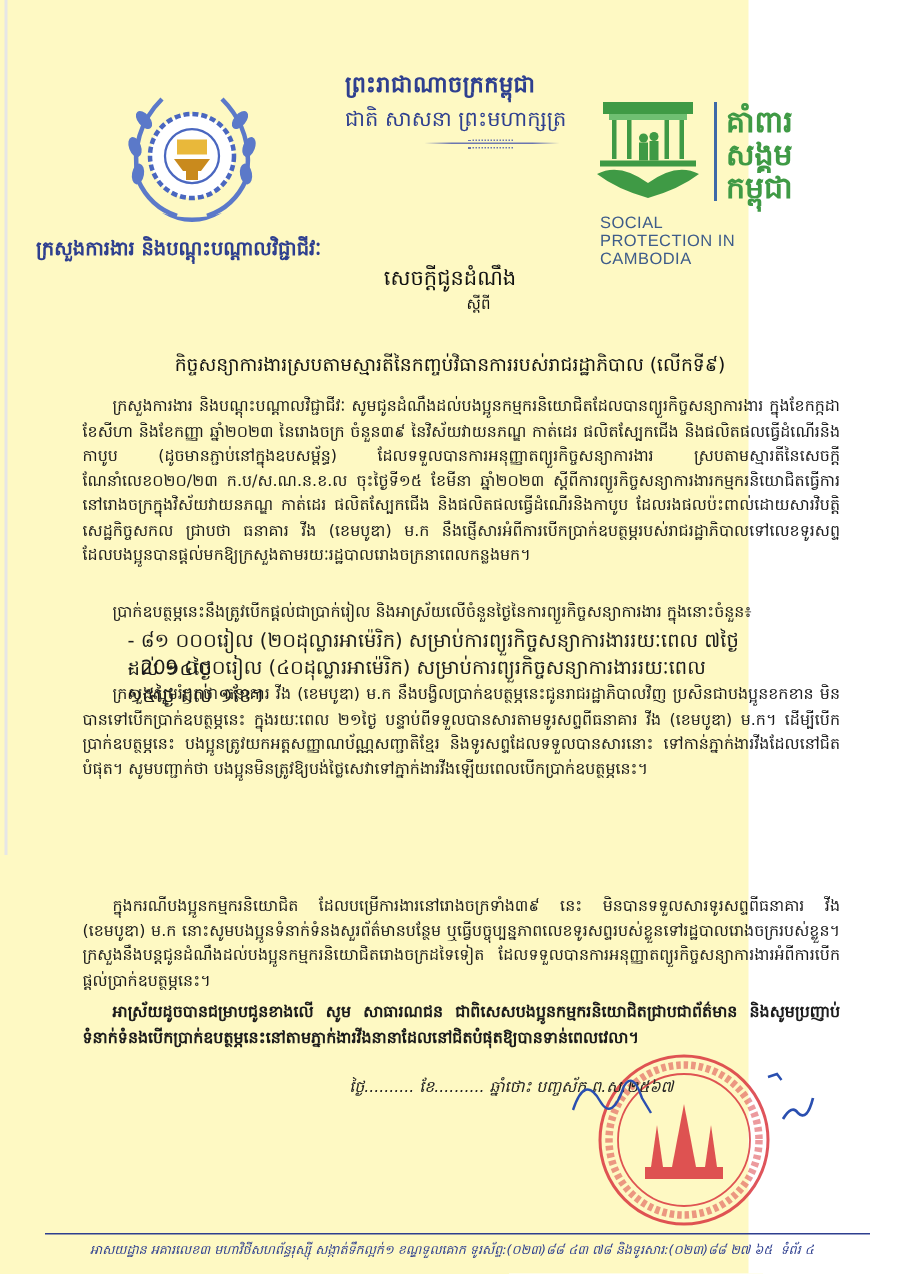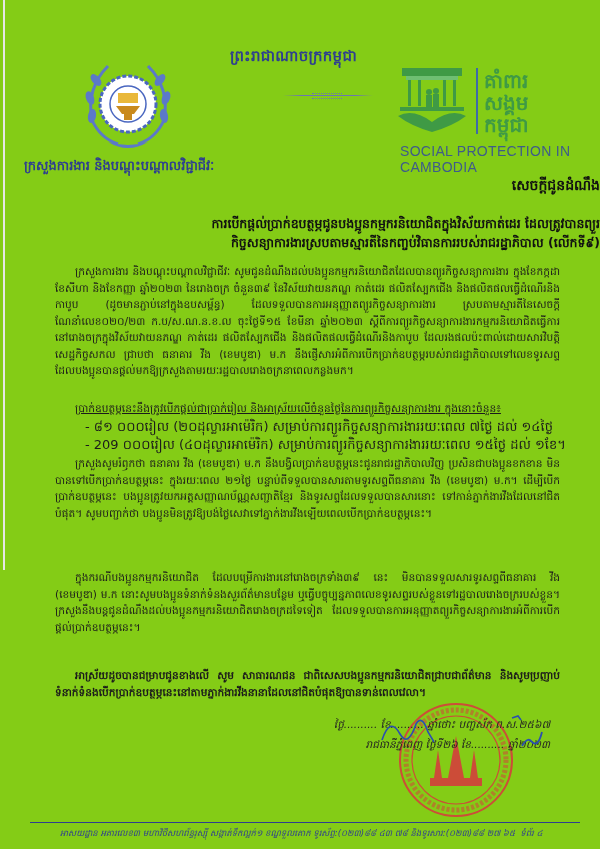--- a/index.html
+++ b/index.html
@@ -1,55 +1,55 @@
 <!DOCTYPE html>
 <html><head>
 <meta charset="utf-8">
 <style>
   html, body { margin: 0; padding: 0; background: #ffffff; }
   body { width: 600px; height: 849px; position: relative; overflow: hidden;
          font-family: "DejaVu Sans", sans-serif; color: #1a1a1a; }
-  .page { position: absolute; left: 0; top: 0; width: 600px; height: 849px; background: #84cc16; }
+  .page { position: absolute; left: 0; top: 0; width: 499px; height: 849px; background: #fef9c3; }
   .left-edge { position: absolute; left: 3px; top: 0; width: 2px; height: 570px; background: #e6e6e6; }
 
   
   .min-logo { position: absolute; left: 78px; top: 58px; width: 100px; height: 98px; }
 
   
   .kingdom { position: absolute; left: 230px; top: 46px; width: 220px; text-align: left;
              color: #2e3f8f; font-weight: bold; font-size: 15px; letter-spacing: 0.3px; }
   .motto { position: absolute; left: 230px; top: 70px; color: #2e3f8f; font-size: 14px; }
   .motto-rule { position: absolute; left: 283px; top: 95px; width: 90px; height: 1px;
                 background: linear-gradient(90deg, transparent, #6b76b0 20%, #6b76b0 80%, transparent); }
   .motto-orn { position: absolute; left: 312px; top: 93px; width: 30px; height: 4px;
                border-top: 1px dotted #6b76b0; border-bottom: 1px dotted #6b76b0; }
 
   
   .sp-logo { position: absolute; left: 398px; top: 64px; width: 165px; height: 88px; }
-  .sp-caption { position: absolute; left: 400px; top: 143px; color: #3e5c8a; font-size: 14px;
+  .sp-caption { position: absolute; left: 400px; top: 143px; color: #3e5c8a; font-size: 11px;
                 letter-spacing: 0.3px; font-family: "Liberation Sans", sans-serif; }
 
   .ministry { position: absolute; left: 24px; top: 157px; color: #2e3f8f; font-weight: bold; font-size: 13px; }
 
-  .doc-title { position: absolute; left: 0; width: 600px; text-align: right; font-weight: bold; color: #111; }
+  .doc-title { position: absolute; left: 0; width: 600px; text-align: center; font-weight: normal; color: #111; }
   .t1 { top: 176px; font-size: 14px; }
   .t2 { top: 196px; font-size: 10px; padding-left: 19px; }
   .t3 { top: 216px; font-size: 12.5px; }
   .t4 { top: 235px; font-size: 12.5px; }
 
   .para { position: absolute; left: 55px; width: 505px; font-size: 10.6px; line-height: 16.5px;
           color: #1b1b1b; text-align: justify; }
   .para .indent { display: inline-block; width: 20px; }
   .p1 { top: 263px; }
-  .p2 { top: 400px; text-decoration: underline; }
+  .p2 { top: 400px; }
   .bullet { position: absolute; left: 85px; font-size: 13px; color: #1b1b1b; }
   .b1 { top: 418px; }
   .b2 { top: 436px; }
   .p3 { top: 455px; }
-  .p4 { top: 569px; }
+  .p4 { top: 596px; }
   .p5 { top: 667px; font-weight: bold; }
 
   .sign-date { position: absolute; right: 50px; font-style: italic; font-size: 10.5px; color: #222; text-align: right; }
   .sd1 { top: 718px; }
   .sd2 { top: 738px; }
 
   .stamp { position: absolute; left: 396px; top: 700px; width: 120px; height: 120px; }
   .signature { position: absolute; left: 372px; top: 712px; width: 180px; height: 40px; }
 
   .footer-rule { position: absolute; left: 30px; top: 822px; width: 550px; height: 1px; background: #2e3f8f; }
@@ -77,20 +77,21 @@
       <path d="M30 84 Q50 96 70 84 Q50 90 30 84Z"></path>
     </g>
     <circle cx="50" cy="46" r="28" fill="#fff" stroke="#4a67c0" stroke-width="3" stroke-dasharray="4 2"></circle>
     <circle cx="50" cy="46" r="18" fill="#fff" stroke="#4a67c0" stroke-width="1.5"></circle>
     <rect x="40" y="35" width="20" height="10" fill="#e9b83a"></rect>
     <path d="M38 48 h24 l-6 8 h-12z" fill="#c98a1d"></path>
     <rect x="46" y="56" width="8" height="6" fill="#c98a1d"></rect>
   </svg>
 
   <div class="kingdom">ព្រះរាជាណាចក្រកម្ពុជា</div>
+  <div class="motto">ជាតិ សាសនា ព្រះមហាក្សត្រ</div>
   <div class="motto-rule"></div>
   <div class="motto-orn"></div>
 
   <svg class="sp-logo" viewBox="0 0 165 88">
     <g fill="#3f9a45">
       <rect x="4" y="4" width="60" height="8"></rect>
       <rect x="8" y="12" width="52" height="4" fill="#6fbf72"></rect>
       <rect x="10" y="16" width="3" height="26"></rect>
       <rect x="20" y="16" width="3" height="26"></rect>
       <rect x="45" y="16" width="3" height="26"></rect>
@@ -106,21 +107,20 @@
     <text x="86" y="24" font-size="20" font-weight="bold" fill="#3f9a45" font-family="DejaVu Sans, sans-serif">គាំពារ</text>
     <text x="86" y="46" font-size="20" font-weight="bold" fill="#3f9a45" font-family="DejaVu Sans, sans-serif">សង្គម</text>
     <text x="86" y="68" font-size="20" font-weight="bold" fill="#3f9a45" font-family="DejaVu Sans, sans-serif">កម្ពុជា</text>
   </svg>
   <div class="sp-caption">SOCIAL PROTECTION IN CAMBODIA</div>
 
   <div class="ministry">ក្រសួងការងារ និងបណ្តុះបណ្តាលវិជ្ជាជីវៈ</div>
 
   <div class="doc-title t1">សេចក្តីជូនដំណឹង</div>
   <div class="doc-title t2">ស្តីពី</div>
-  <div class="doc-title t3">ការបើកផ្តល់ប្រាក់ឧបត្ថម្ភជូនបងប្អូនកម្មករនិយោជិតក្នុងវិស័យកាត់ដេរ ដែលត្រូវបានព្យួរ</div>
   <div class="doc-title t4">កិច្ចសន្យាការងារស្របតាមស្មារតីនៃកញ្ចប់វិធានការរបស់រាជរដ្ឋាភិបាល (លើកទី៩)</div>
 
   <div class="para p1"><span class="indent"></span><span>ក្រសួងការងារ និងបណ្តុះបណ្តាលវិជ្ជាជីវៈ សូមជូនដំណឹងដល់បងប្អូនកម្មករនិយោជិតដែលបានព្យួរកិច្ចសន្យាការងារ ក្នុងខែកក្កដា ខែសីហា និងខែកញ្ញា ឆ្នាំ២០២៣ នៃរោងចក្រ ចំនួន៣៩ នៃវិស័យវាយនភណ្ឌ កាត់ដេរ ផលិតស្បែកជើង និងផលិតផលធ្វើដំណើរនិងកាបូប (ដូចមានភ្ជាប់នៅក្នុងឧបសម្ព័ន្ធ) ដែលទទួលបានការអនុញ្ញាតព្យួរកិច្ចសន្យាការងារ ស្របតាមស្មារតីនៃសេចក្តីណែនាំលេខ០២០/២៣ ក.ប/ស.ណ.ន.ខ.ល ចុះថ្ងៃទី១៥ ខែមីនា ឆ្នាំ២០២៣ ស្តីពីការព្យួរកិច្ចសន្យាការងារកម្មករនិយោជិតធ្វើការនៅរោងចក្រក្នុងវិស័យវាយនភណ្ឌ កាត់ដេរ ផលិតស្បែកជើង និងផលិតផលធ្វើដំណើរនិងកាបូប ដែលរងផលប៉ះពាល់ដោយសារវិបត្តិសេដ្ឋកិច្ចសកល ជ្រាបថា ធនាគារ វីង (ខេមបូឌា) ម.ក នឹងផ្ញើសារអំពីការបើកប្រាក់ឧបត្ថម្ភរបស់រាជរដ្ឋាភិបាលទៅលេខទូរសព្ទ ដែលបងប្អូនបានផ្តល់មកឱ្យក្រសួងតាមរយៈរដ្ឋបាលរោងចក្រនាពេលកន្លងមក។</span></div>
   <div class="para p2"><span class="indent"></span><span>ប្រាក់ឧបត្ថម្ភនេះនឹងត្រូវបើកផ្តល់ជាប្រាក់រៀល និងអាស្រ័យលើចំនួនថ្ងៃនៃការព្យួរកិច្ចសន្យាការងារ ក្នុងនោះចំនួន៖</span></div>
   <div class="bullet b1">- ៨១ ០០០រៀល (២០ដុល្លារអាម៉េរិក) សម្រាប់ការព្យួរកិច្ចសន្យាការងាររយៈពេល ៧ថ្ងៃ ដល់ ១៤ថ្ងៃ</div>
   <div class="bullet b2">- 209 ០០០រៀល (៤០ដុល្លារអាម៉េរិក) សម្រាប់ការព្យួរកិច្ចសន្យាការងាររយៈពេល ១៥ថ្ងៃ ដល់ ១ខែ។</div>
   <div class="para p3"><span class="indent"></span><span>ក្រសួងសូមរំឭកថា ធនាគារ វីង (ខេមបូឌា) ម.ក នឹងបង្វិលប្រាក់ឧបត្ថម្ភនេះជូនរាជរដ្ឋាភិបាលវិញ ប្រសិនជាបងប្អូនខកខាន មិនបានទៅបើកប្រាក់ឧបត្ថម្ភនេះ ក្នុងរយៈពេល ២១ថ្ងៃ បន្ទាប់ពីទទួលបានសារតាមទូរសព្ទពីធនាគារ វីង (ខេមបូឌា) ម.ក។ ដើម្បីបើកប្រាក់ឧបត្ថម្ភនេះ បងប្អូនត្រូវយកអត្តសញ្ញាណប័ណ្ណសញ្ជាតិខ្មែរ និងទូរសព្ទដែលទទួលបានសារនោះ ទៅកាន់ភ្នាក់ងារវីងដែលនៅជិតបំផុត។ សូមបញ្ជាក់ថា បងប្អូនមិនត្រូវឱ្យបង់ថ្លៃសេវាទៅភ្នាក់ងារវីងឡើយពេលបើកប្រាក់ឧបត្ថម្ភនេះ។</span></div>
   <div class="para p4"><span class="indent"></span><span>ក្នុងករណីបងប្អូនកម្មករនិយោជិត ដែលបម្រើការងារនៅរោងចក្រទាំង៣៩ នេះ មិនបានទទួលសារទូរសព្ទពីធនាគារ វីង (ខេមបូឌា) ម.ក នោះសូមបងប្អូនទំនាក់ទំនងសួរព័ត៌មានបន្ថែម ឬធ្វើបច្ចុប្បន្នភាពលេខទូរសព្ទរបស់ខ្លួនទៅរដ្ឋបាលរោងចក្ររបស់ខ្លួន។ ក្រសួងនឹងបន្តជូនដំណឹងដល់បងប្អូនកម្មករនិយោជិតរោងចក្រដទៃទៀត ដែលទទួលបានការអនុញ្ញាតព្យួរកិច្ចសន្យាការងារអំពីការបើកផ្តល់ប្រាក់ឧបត្ថម្ភនេះ។</span></div>
   <div class="para p5"><span class="indent"></span><span>អាស្រ័យដូចបានជម្រាបជូនខាងលើ សូម សាធារណជន ជាពិសេសបងប្អូនកម្មករនិយោជិតជ្រាបជាព័ត៌មាន និងសូមប្រញាប់ទំនាក់ទំនងបើកប្រាក់ឧបត្ថម្ភនេះនៅតាមភ្នាក់ងារវីងនានាដែលនៅជិតបំផុតឱ្យបានទាន់ពេលវេលា។</span></div>
 
@@ -130,21 +130,20 @@
     <circle cx="60" cy="60" r="50" fill="none" stroke="#d9363e" stroke-width="5" stroke-dasharray="3 2" opacity="0.5"></circle>
     <g fill="#d9363e" opacity="0.85">
       <path d="M38 78 L42 50 L46 78Z"></path>
       <path d="M52 78 L60 36 L68 78Z"></path>
       <path d="M74 78 L78 50 L82 78Z"></path>
       <rect x="34" y="78" width="52" height="8"></rect>
     </g>
   </svg>
 
   <div class="sign-date sd1">ថ្ងៃ.......... ខែ.......... ឆ្នាំថោះ បញ្ចស័ក ព.ស.២៥៦៧</div>
-  <div class="sign-date sd2">រាជធានីភ្នំពេញ ថ្ងៃទី២៦ ខែ.......... ឆ្នាំ២០២៣</div>
 
   <svg class="signature" viewBox="0 0 180 40">
     <path d="M10 28 Q18 4 28 22 Q36 36 44 12 Q50 2 56 20 L62 30" fill="none" stroke="#2a4fb0" stroke-width="1.6"></path>
     <path d="M150 34 Q156 24 160 30 Q166 36 170 20" fill="none" stroke="#2a4fb0" stroke-width="1.8"></path>
     <path d="M140 6 l6 -2 l3 4" fill="none" stroke="#2a4fb0" stroke-width="1.6"></path>
   </svg>
 
   <div class="footer-rule"></div>
   <div class="footer">
     <span>អាសយដ្ឋាន អគារលេខ៣ មហាវិថីសហព័ន្ធរុស្ស៊ី សង្កាត់ទឹកល្អក់១ ខណ្ឌទួលគោក ទូរស័ព្ទ:(០២៣)៨៨ ៤៣ ៧៨ និងទូរសារ:(០២៣)៨៨ ២៧ ៦៥</span>&nbsp;&nbsp;<span>ទំព័រ ៤</span>

